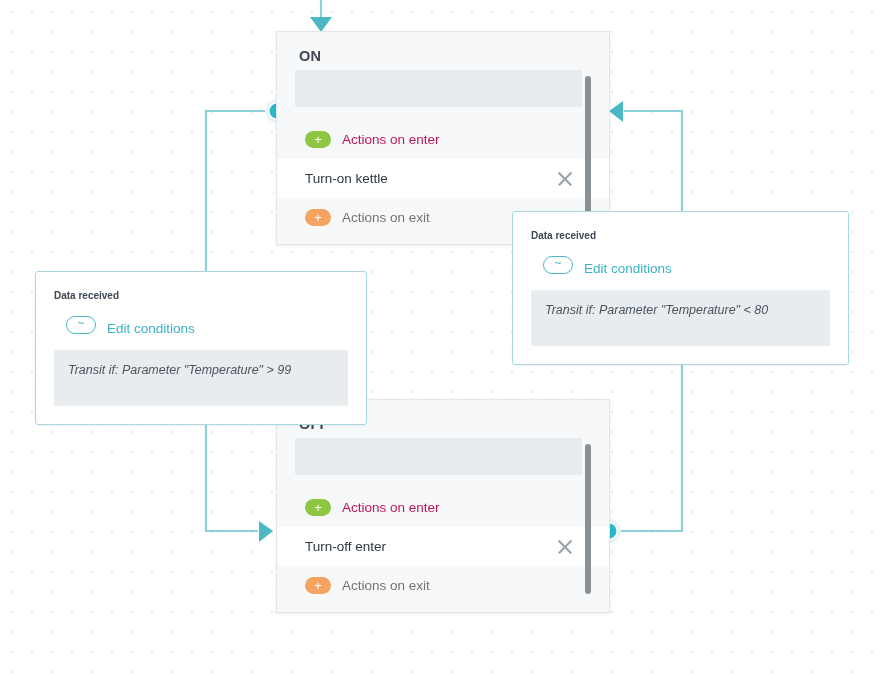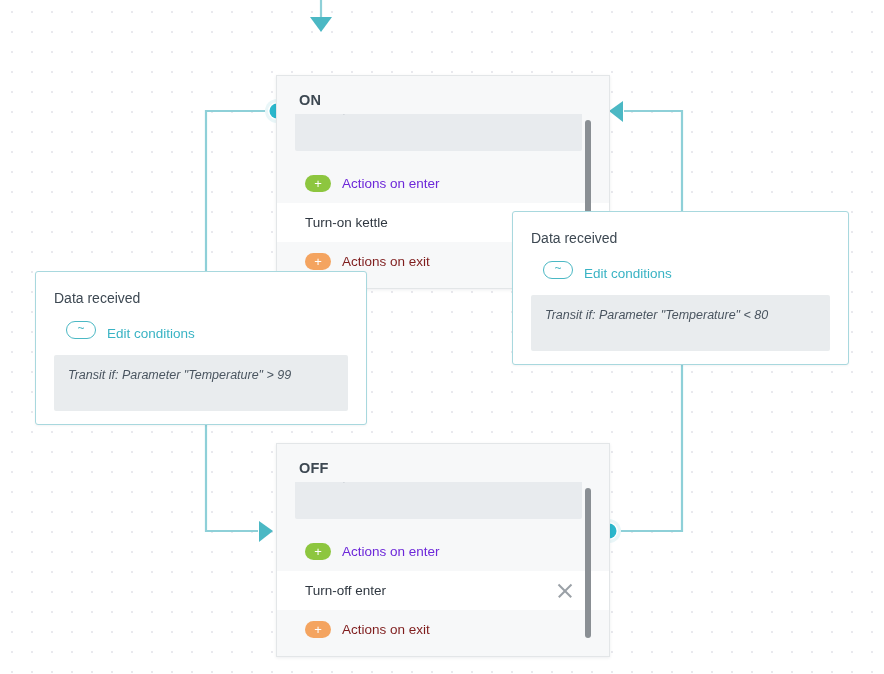--- a/index.html
+++ b/index.html
@@ -28,21 +28,20 @@
   }
 
   
   .state-node {
     position: absolute;
     background: #f7f8f9;
     border: 1px solid #e3e6e8;
     border-radius: 0;
     box-shadow: 0 1px 3px rgba(30,40,60,0.08);
     overflow: hidden;
-    margin-top: 44px;
   }
   .state-title {
     font-size: 14.5px;
     font-weight: bold;
     color: #3d4852;
     padding: 16px 0 6px 22px;
     letter-spacing: 0.2px;
   }
   .state-body {
     position: relative;
@@ -93,22 +92,22 @@
     line-height: 1;
     font-weight: 500;
     flex: none;
   }
   .pill-green  { background: #8dc63f; }
   .pill-orange { background: #f4a460; }
 
   .action-label {
     font-size: 13.5px;
   }
-  .label-green  { color: #6d28d9; }
-  .label-orange { color: #7f1d1d; }
+  .label-green  { color: #be185d; }
+  .label-orange { color: #737373; }
 
   .item-text {
     font-size: 13.5px;
     color: #2f3740;
     margin-left: 28px;
     flex: 1;
   }
   .close-x {
     width: 24px;
     height: 24px;
@@ -137,22 +136,22 @@
 
   
   .cond-card {
     position: absolute;
     background: #ffffff;
     border: 1px solid #a8d8de;
     border-radius: 3px;
     box-shadow: 0 1px 2px rgba(30,40,60,0.05);
   }
   .cond-title {
-    font-size: 14px;
-    font-weight: normal;
+    font-size: 10px;
+    font-weight: bold;
     color: #3d4852;
     padding: 18px 0 0 18px;
   }
   .cond-edit-row {
     display: flex;
     align-items: center;
     padding: 12px 0 0 30px;
   }
   .tilde-pill {
     width: 30px;

